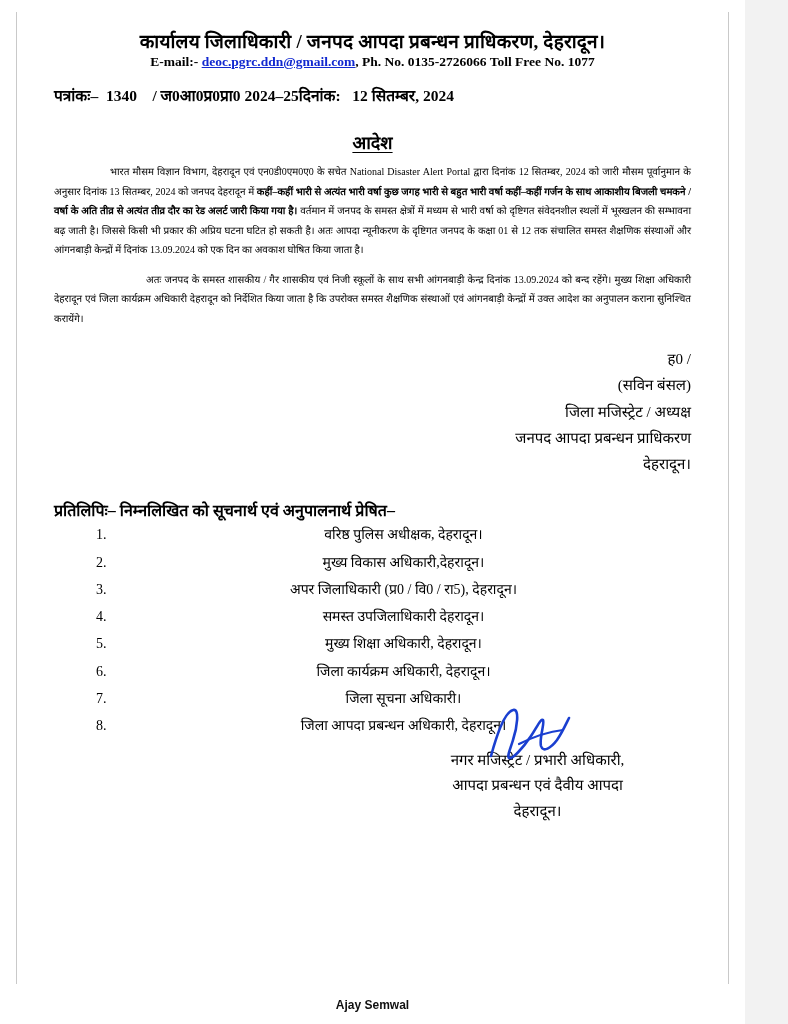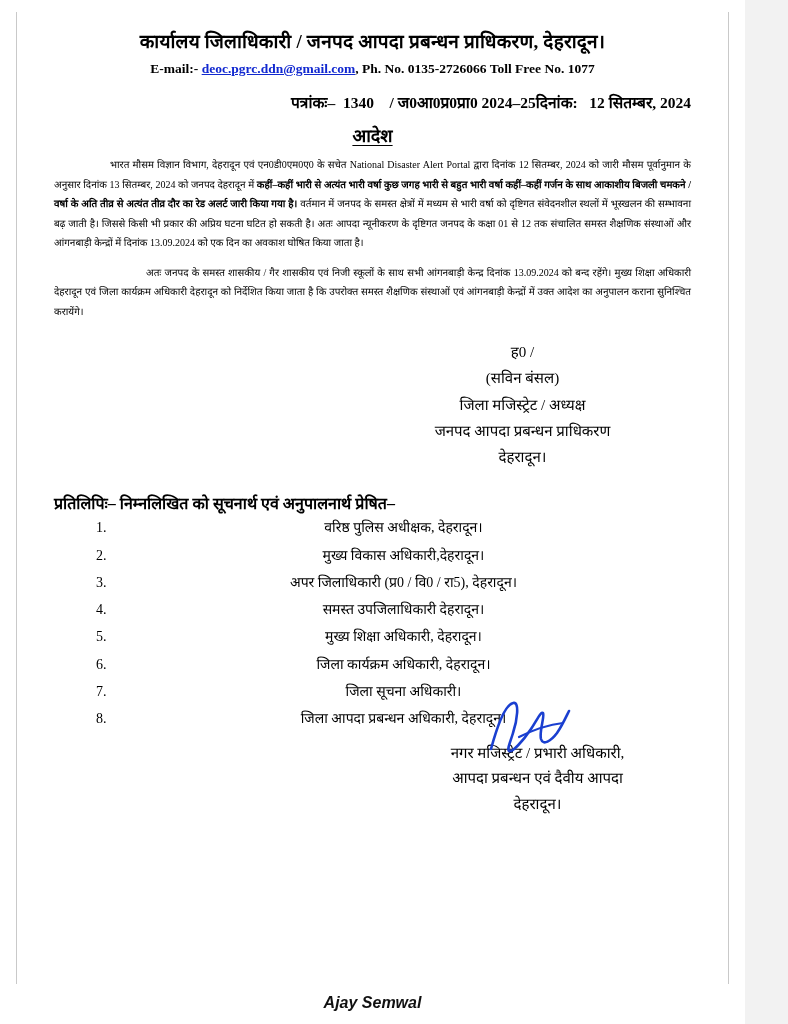--- a/index.html
+++ b/index.html
@@ -43,70 +43,69 @@
     text-align: center;
     font-weight: bold;
     font-size: 19px;
     letter-spacing: 0.2px;
     margin-top: 10px;
   }
   .letterhead-email {
     text-align: center;
     font-size: 13.5px;
     font-weight: bold;
-    margin-top: 7px;
   }
   .letterhead-email .link {
     color: #1128d0;
     text-decoration: underline;
   }
   .letterhead-phone {
     text-align: center;
     font-size: 13.5px;
     font-weight: bold;
     margin-top: 4px;
   }
 
   
   .ref-row {
     display: flex;
-    justify-content: flex-end;
+    justify-content: flex-start;
     align-items: baseline;
     font-size: 15.5px;
     font-weight: bold;
     margin-top: 14px;
   }
   .ref-left { white-space: pre; }
   .ref-right { white-space: pre; }
 
   .order-title {
     text-align: center;
     font-size: 18px;
     font-weight: bold;
-    margin-top: 10px;
+    margin-top: 24px;
     text-decoration: underline;
     text-underline-offset: 3px;
   }
 
   
   .body-para {
     font-size: 10px;
     line-height: 1.95;
     text-align: justify;
     text-justify: inter-word;
     margin-top: 8px;
   }
   .body-para.indent { text-indent: 56px; }
   .body-para.indent2 { text-indent: 92px; }
   .bold { font-weight: bold; }
 
   
   .sign-block {
     margin-top: 18px;
-    text-align: center;
+    text-align: right;
     font-size: 15px;
     line-height: 1.75;
     padding-left: 300px;
   }
   .sign-block div { white-space: pre; }
 
   
   .copy-heading {
     font-size: 16px;
     font-weight: bold;
@@ -139,24 +138,23 @@
     height: 58px;
   }
 
   .footer-name {
     position: absolute;
     left: 0;
     right: 0;
     bottom: 12px;
     text-align: center;
     font-family: "Liberation Sans", sans-serif;
-    font-size: 16px;
+    font-size: 12px;
     font-weight: bold;
     color: #111;
-    font-style: italic;
   }
 </style>
 </head>
 <body>
 
 <div class="page">
   <div class="page-border"></div>
 
   <div class="content">
 

